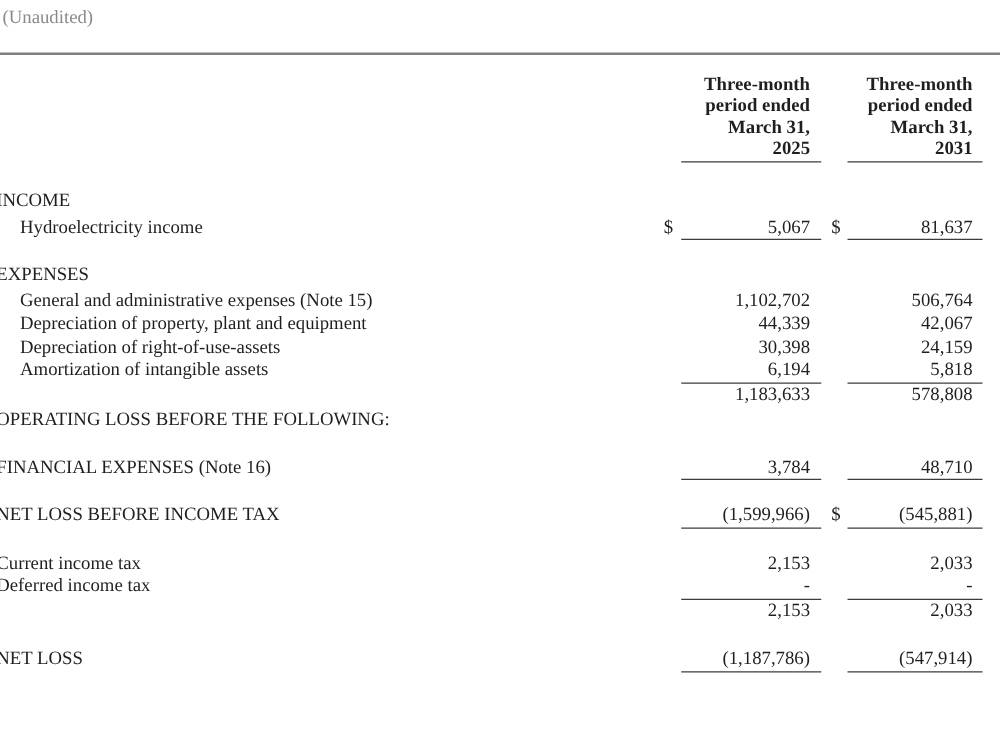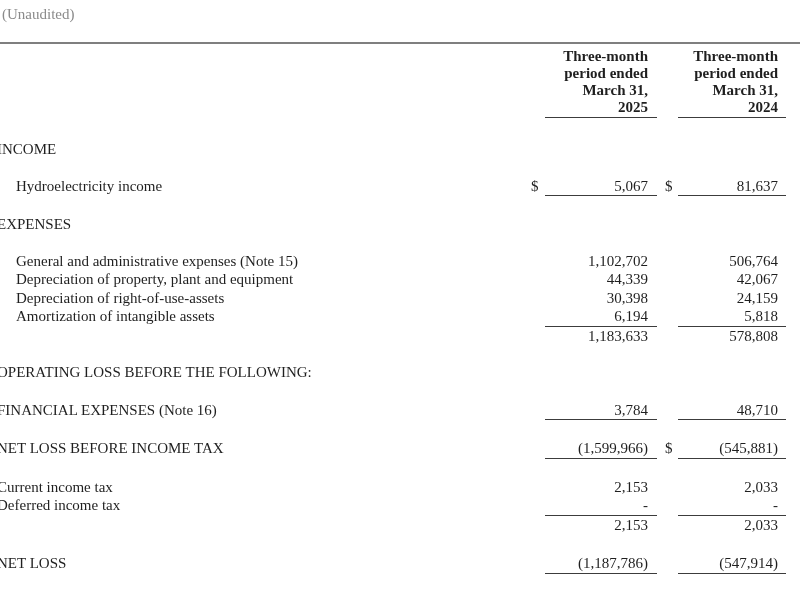--- a/index.html
+++ b/index.html
@@ -33,24 +33,24 @@
     white-space: nowrap;
   }
   .label { flex: 1 1 auto; margin-left: -3px; overflow: hidden; }
   .ind { padding-left: 19px; }
   .cur1 { width: 17px; flex: 0 0 17px; padding-left: 3px; }
   .amt1 { width: 112px; flex: 0 0 112px; text-align: right; padding-right: 9px; }
   .gapc { width: 8px; flex: 0 0 8px; }
   .cur2 { width: 13px; flex: 0 0 13px; }
   .amt2 { width: 108px; flex: 0 0 108px; text-align: right; padding-right: 8px; }
   .u { border-bottom: 1px solid #3c3c3c; }
-  .header-row { font-weight: bold; margin-top: 4px; align-items: flex-end; }
+  .header-row { font-weight: bold; margin-top: 16px; align-items: flex-end; }
   .header-row .hline { line-height: 17px; text-align: right; }
   .header-row .amt1, .header-row .amt2 { padding-bottom: 1px; }
-  .mt18 { margin-top: 18px; }
+  .mt18 { margin-top: 2px; }
   .mt19 { margin-top: 19px; }
   .mt20 { margin-top: 20px; }
   .mt22 { margin-top: 22px; }
 </style>
 </head>
 <body>
 
 <div class="page">
 
   <div class="unaudited">(Unaudited)</div>
@@ -65,21 +65,21 @@
       <div class="hline">period ended</div>
       <div class="hline">March 31,</div>
       <div class="hline">2025</div>
     </div>
     <div class="gapc"></div>
     <div class="cur2"></div>
     <div class="amt2 u">
       <div class="hline">Three-month</div>
       <div class="hline">period ended</div>
       <div class="hline">March 31,</div>
-      <div class="hline">2024</div>
+      <div class="hline">2031</div>
     </div>
   </div>
 
   <div class="row mt22">
     <div class="label">INCOME</div>
   </div>
 
   <div class="row mt18">
     <div class="label ind">Hydroelectricity income</div>
     <div class="cur1">$</div>

